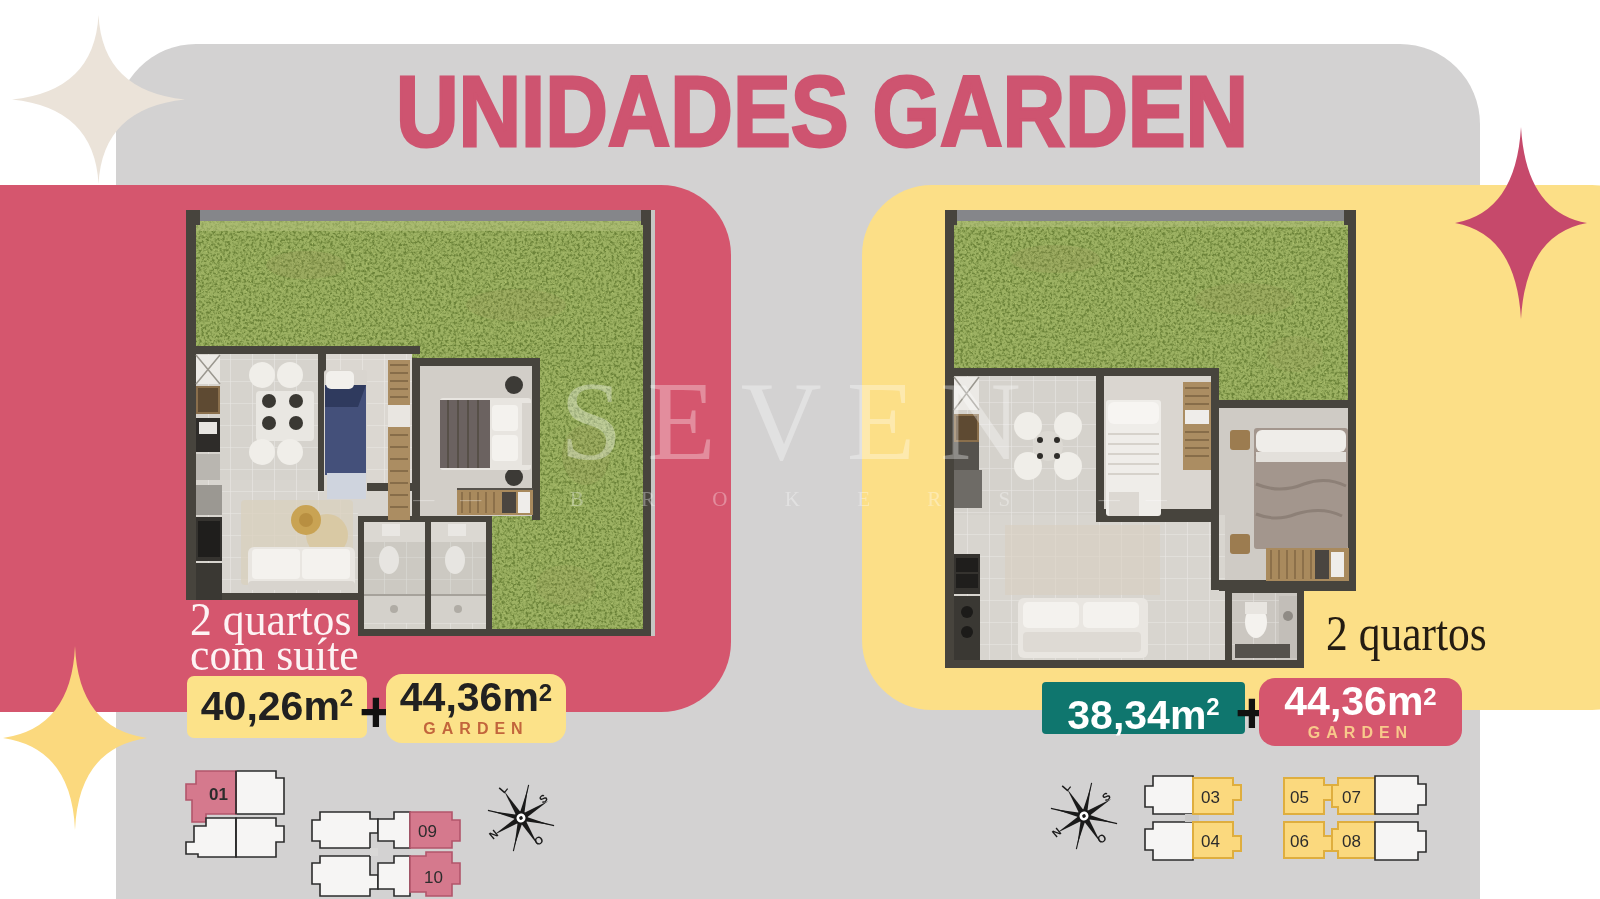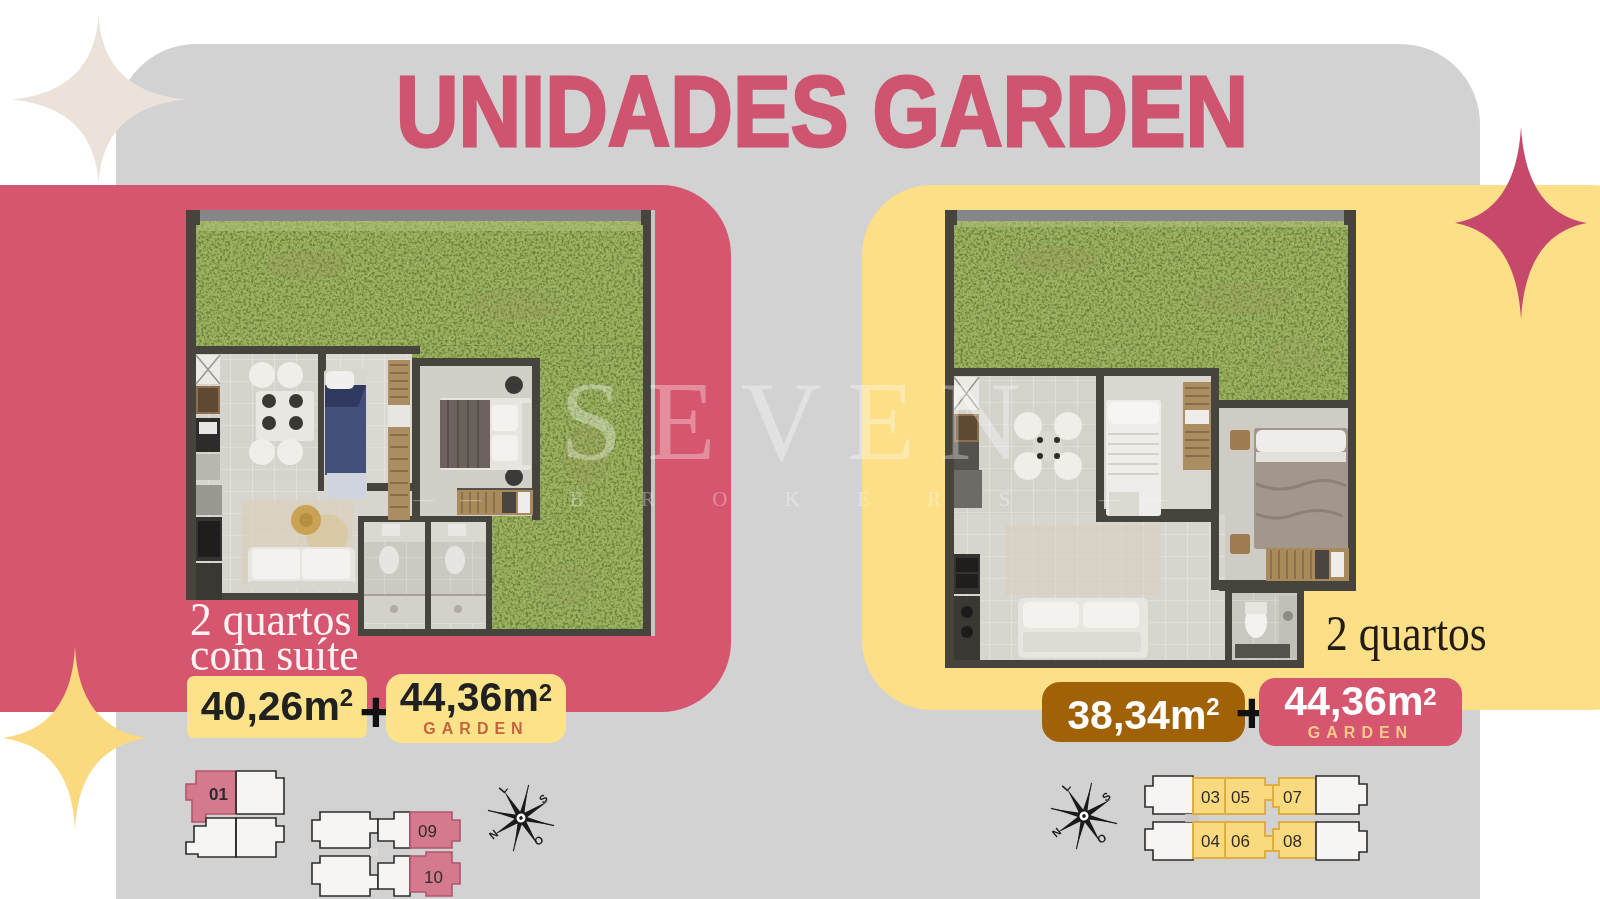--- a/index.html
+++ b/index.html
@@ -356,21 +356,21 @@
 
 <div class="abs" style="left:352px;top:679px;width:48px;text-align:center;font-weight:bold;font-size:57px;color:#111;">+</div>
 
 <div class="abs" style="left:386px;top:674px;width:180px;height:69px;background:#fce289;border-radius:16px;text-align:center;">
   <div style="font-weight:bold;font-size:41px;color:#212121;line-height:40px;margin-top:-1px;">44,36m<span style="font-size:24px;vertical-align:10px;">2</span></div>
   <div style="font-weight:bold;font-size:16px;color:#c2653c;letter-spacing:6px;line-height:20px;margin-top:2px;">GARDEN</div>
 </div>
 
 <div class="abs" style="left:1326px;top:604px;font-family:'Liberation Serif',serif;font-size:50px;color:#241c12;transform:scaleX(0.87);transform-origin:0 0;">2 quartos</div>
 
-<div class="abs" style="left:1042px;top:682px;width:203px;height:60px;background:#a16207;border-radius:18px;text-align:center;font-weight:bold;font-size:41px;color:#fff;line-height:49px;">38,34m<span style="font-size:24px;vertical-align:14px;">2</span></div>
+<div class="abs" style="left:1042px;top:682px;width:203px;height:52px;background:#0f766e;border-radius:4px;text-align:center;font-weight:bold;font-size:41px;color:#fff;line-height:49px;">38,34m<span style="font-size:24px;vertical-align:14px;">2</span></div>
 
 <div class="abs" style="left:1228px;top:680px;width:48px;text-align:center;font-weight:bold;font-size:57px;color:#111;">+</div>
 
 <div class="abs" style="left:1259px;top:678px;width:203px;height:68px;background:#d5566e;border-radius:16px;text-align:center;">
   <div style="font-weight:bold;font-size:41px;color:#fff;line-height:40px;margin-top:-1px;">44,36m<span style="font-size:24px;vertical-align:10px;">2</span></div>
   <div style="font-weight:bold;font-size:16px;color:#f8c98b;letter-spacing:6px;line-height:20px;margin-top:2px;">GARDEN</div>
 </div>
 
 <svg class="abs" style="left:12px;top:15px;" width="173" height="169" viewBox="0 0 173 169" xmlns="http://www.w3.org/2000/svg">
 <path d="M86.5 0 Q90.5 76 173 84.5 Q90.5 93 86.5 169 Q82.5 93 0 84.5 Q82.5 76 86.5 0 Z" fill="#ebe3d9"></path>
@@ -451,21 +451,21 @@
 <div class="abs" style="left:1141px;top:772px;text-align:center;"><svg width="104" height="92" viewBox="0 0 104 92" xmlns="http://www.w3.org/2000/svg">
 <path d="M12 4 H52 V42 H12 V35 H4 V14 H12 Z" fill="#f6f5f4" stroke="#2c2c2c" stroke-width="1.6"></path>
 <path d="M12 88 H52 V50 H12 V57 H4 V78 H12 Z" fill="#f6f5f4" stroke="#2c2c2c" stroke-width="1.6"></path>
 <path d="M44 42 h14 v8 h-14 z" fill="#c9c8c7"></path>
 <path d="M52 6 H92 V13 H100 V28 H92 V42 H52 Z" fill="#fbd97e" stroke="#dfae3e" stroke-width="2"></path>
 <path d="M52 86 H92 V79 H100 V64 H92 V50 H52 Z" fill="#fbd97e" stroke="#dfae3e" stroke-width="2"></path>
 <text x="60" y="31" font-size="17" fill="#2c2c2c">03</text>
 <text x="60" y="75" font-size="17" fill="#2c2c2c">04</text>
 </svg></div>
 
-<div class="abs" style="left:1217px;top:772px;"><svg width="154" height="92" viewBox="0 0 154 92" xmlns="http://www.w3.org/2000/svg">
+<div class="abs" style="left:1276px;top:772px;"><svg width="154" height="92" viewBox="0 0 154 92" xmlns="http://www.w3.org/2000/svg">
 <path d="M8 6 H48 V13 H56 V28 H48 V42 H8 Z" fill="#fbd97e" stroke="#dfae3e" stroke-width="2"></path>
 <path d="M56 13 H62 V6 H99 V42 H62 V35 H56 Z" fill="#fbd97e" stroke="#dfae3e" stroke-width="2"></path>
 <path d="M8 86 H48 V79 H56 V64 H48 V50 H8 Z" fill="#fbd97e" stroke="#dfae3e" stroke-width="2"></path>
 <path d="M56 79 H62 V86 H99 V50 H62 V57 H56 Z" fill="#fbd97e" stroke="#dfae3e" stroke-width="2"></path>
 <path d="M99 4 H142 V12 H150 V33 H142 V42 H99 Z" fill="#f6f5f4" stroke="#2c2c2c" stroke-width="1.6"></path>
 <path d="M99 88 H142 V80 H150 V59 H142 V50 H99 Z" fill="#f6f5f4" stroke="#2c2c2c" stroke-width="1.6"></path>
 <text x="14" y="31" font-size="17" fill="#2c2c2c">05</text>
 <text x="66" y="31" font-size="17" fill="#2c2c2c">07</text>
 <text x="14" y="75" font-size="17" fill="#2c2c2c">06</text>
 <text x="66" y="75" font-size="17" fill="#2c2c2c">08</text>

